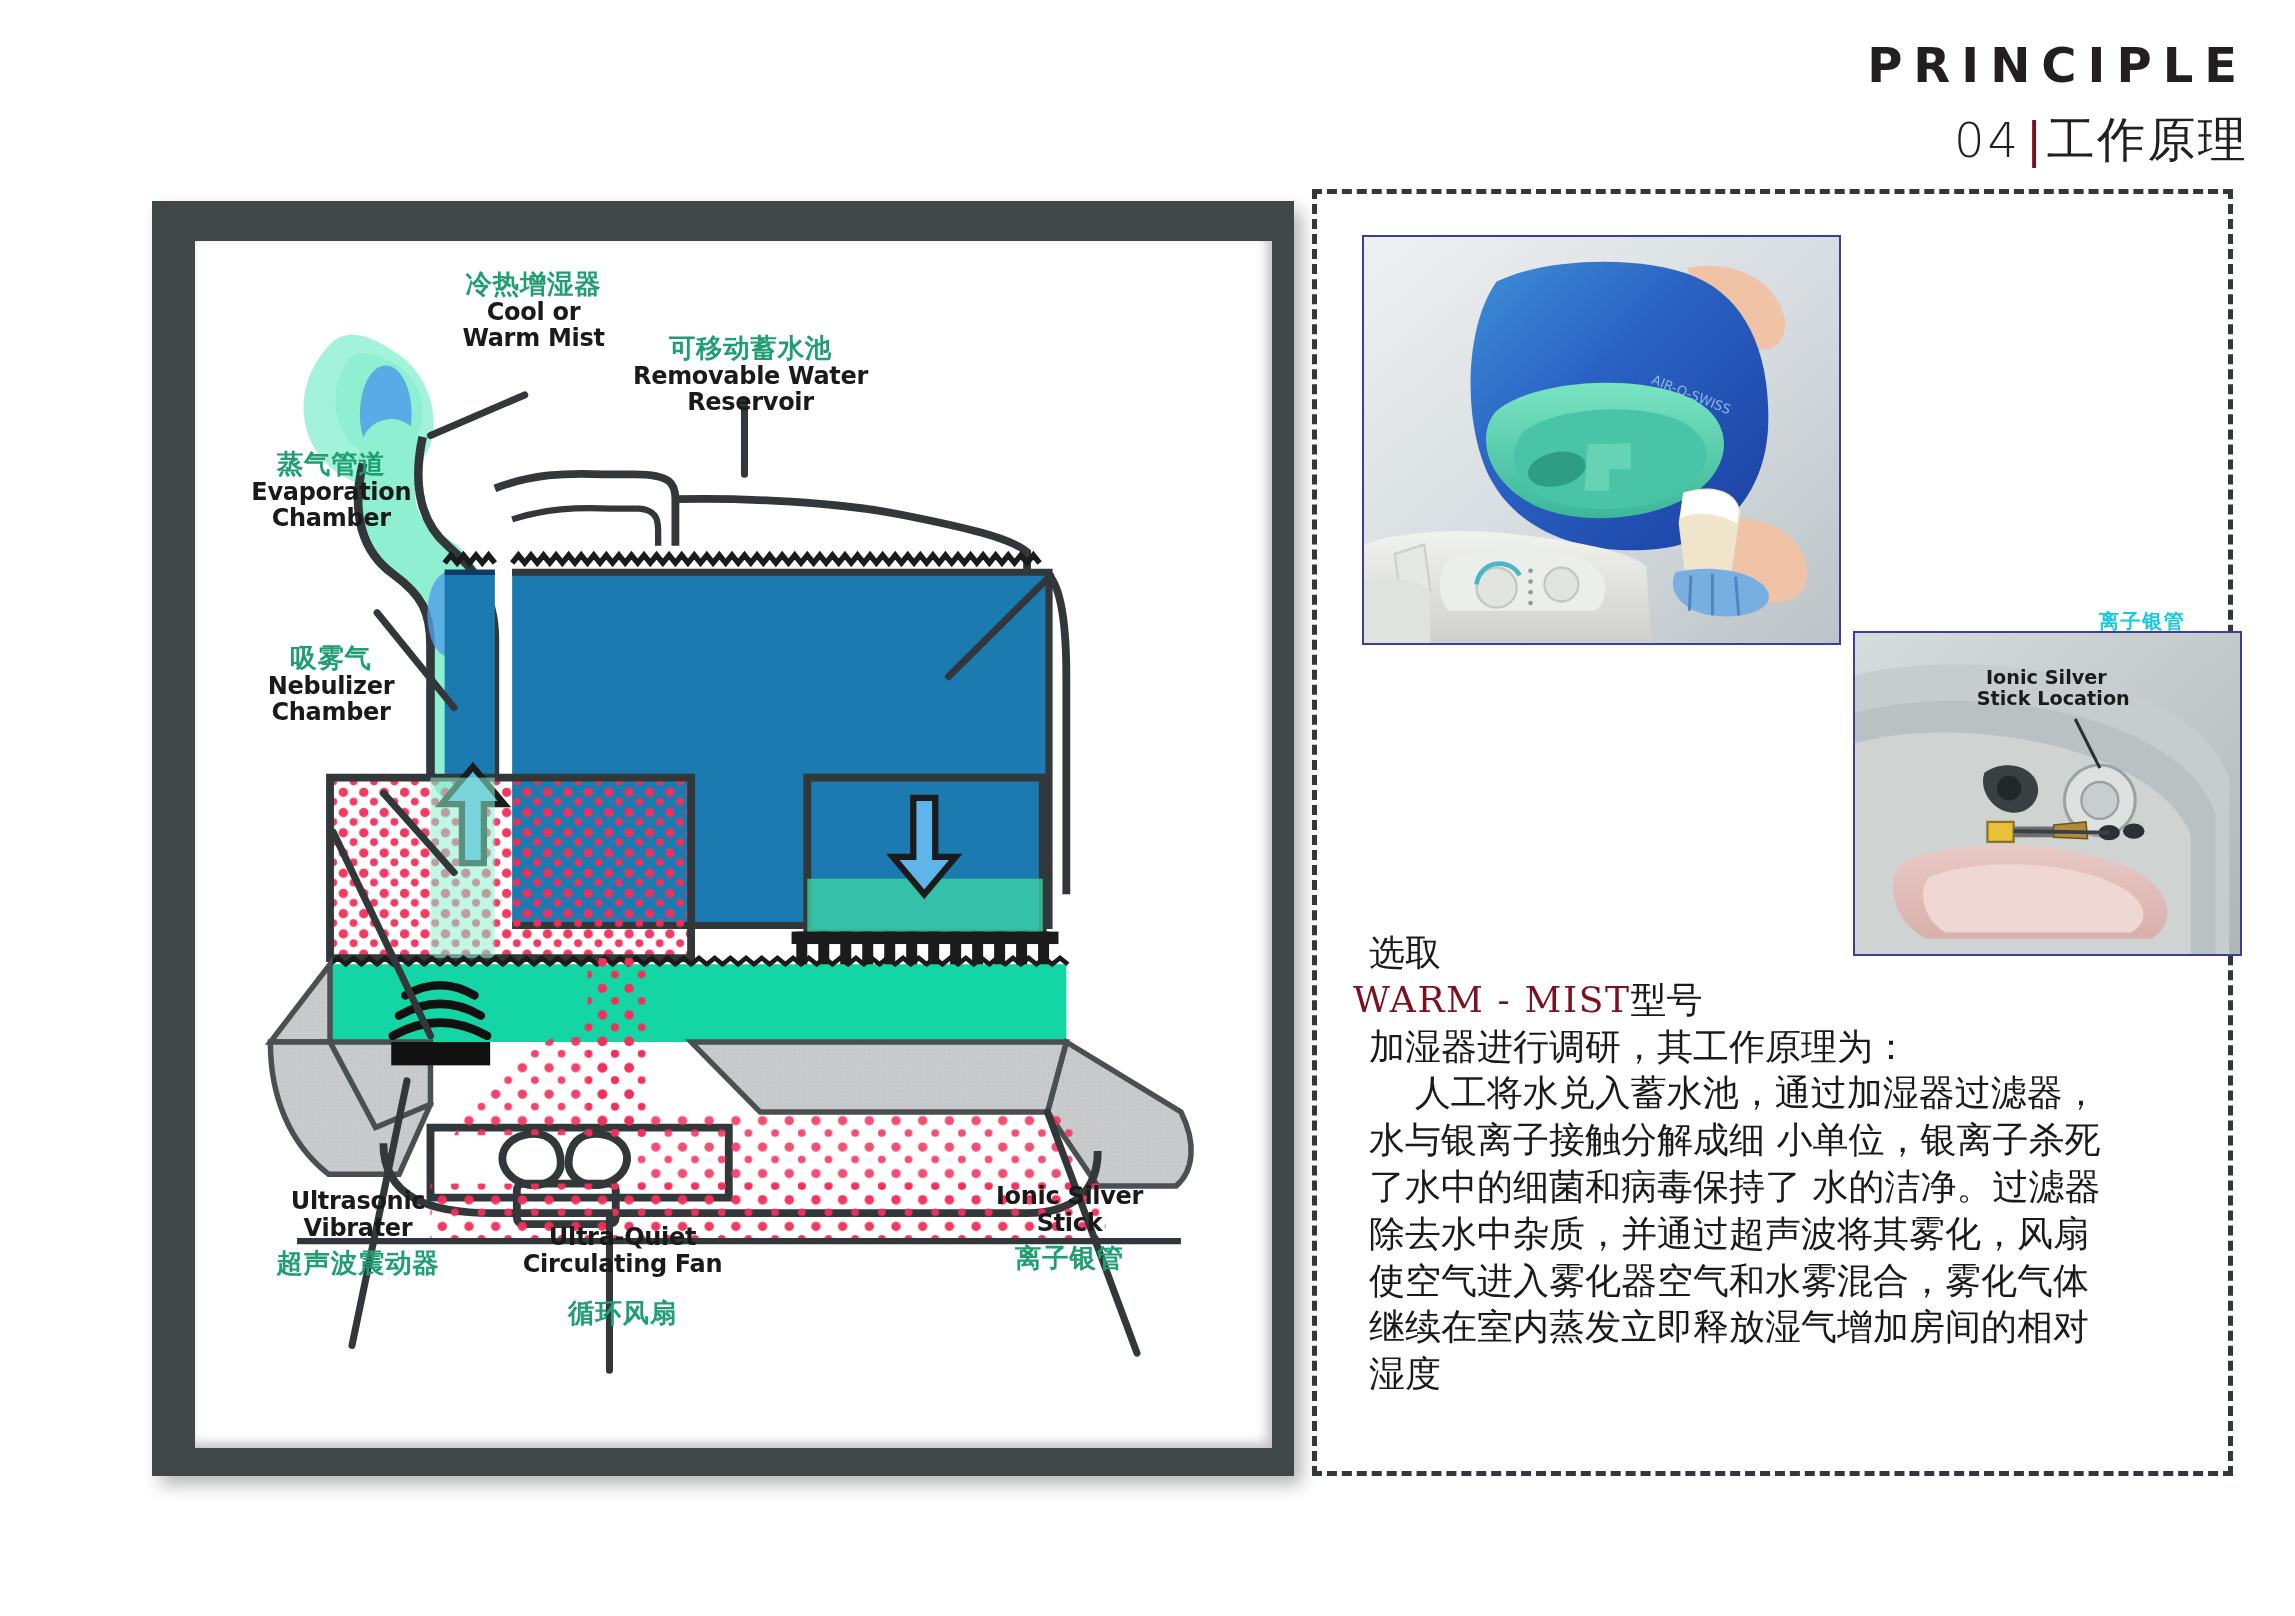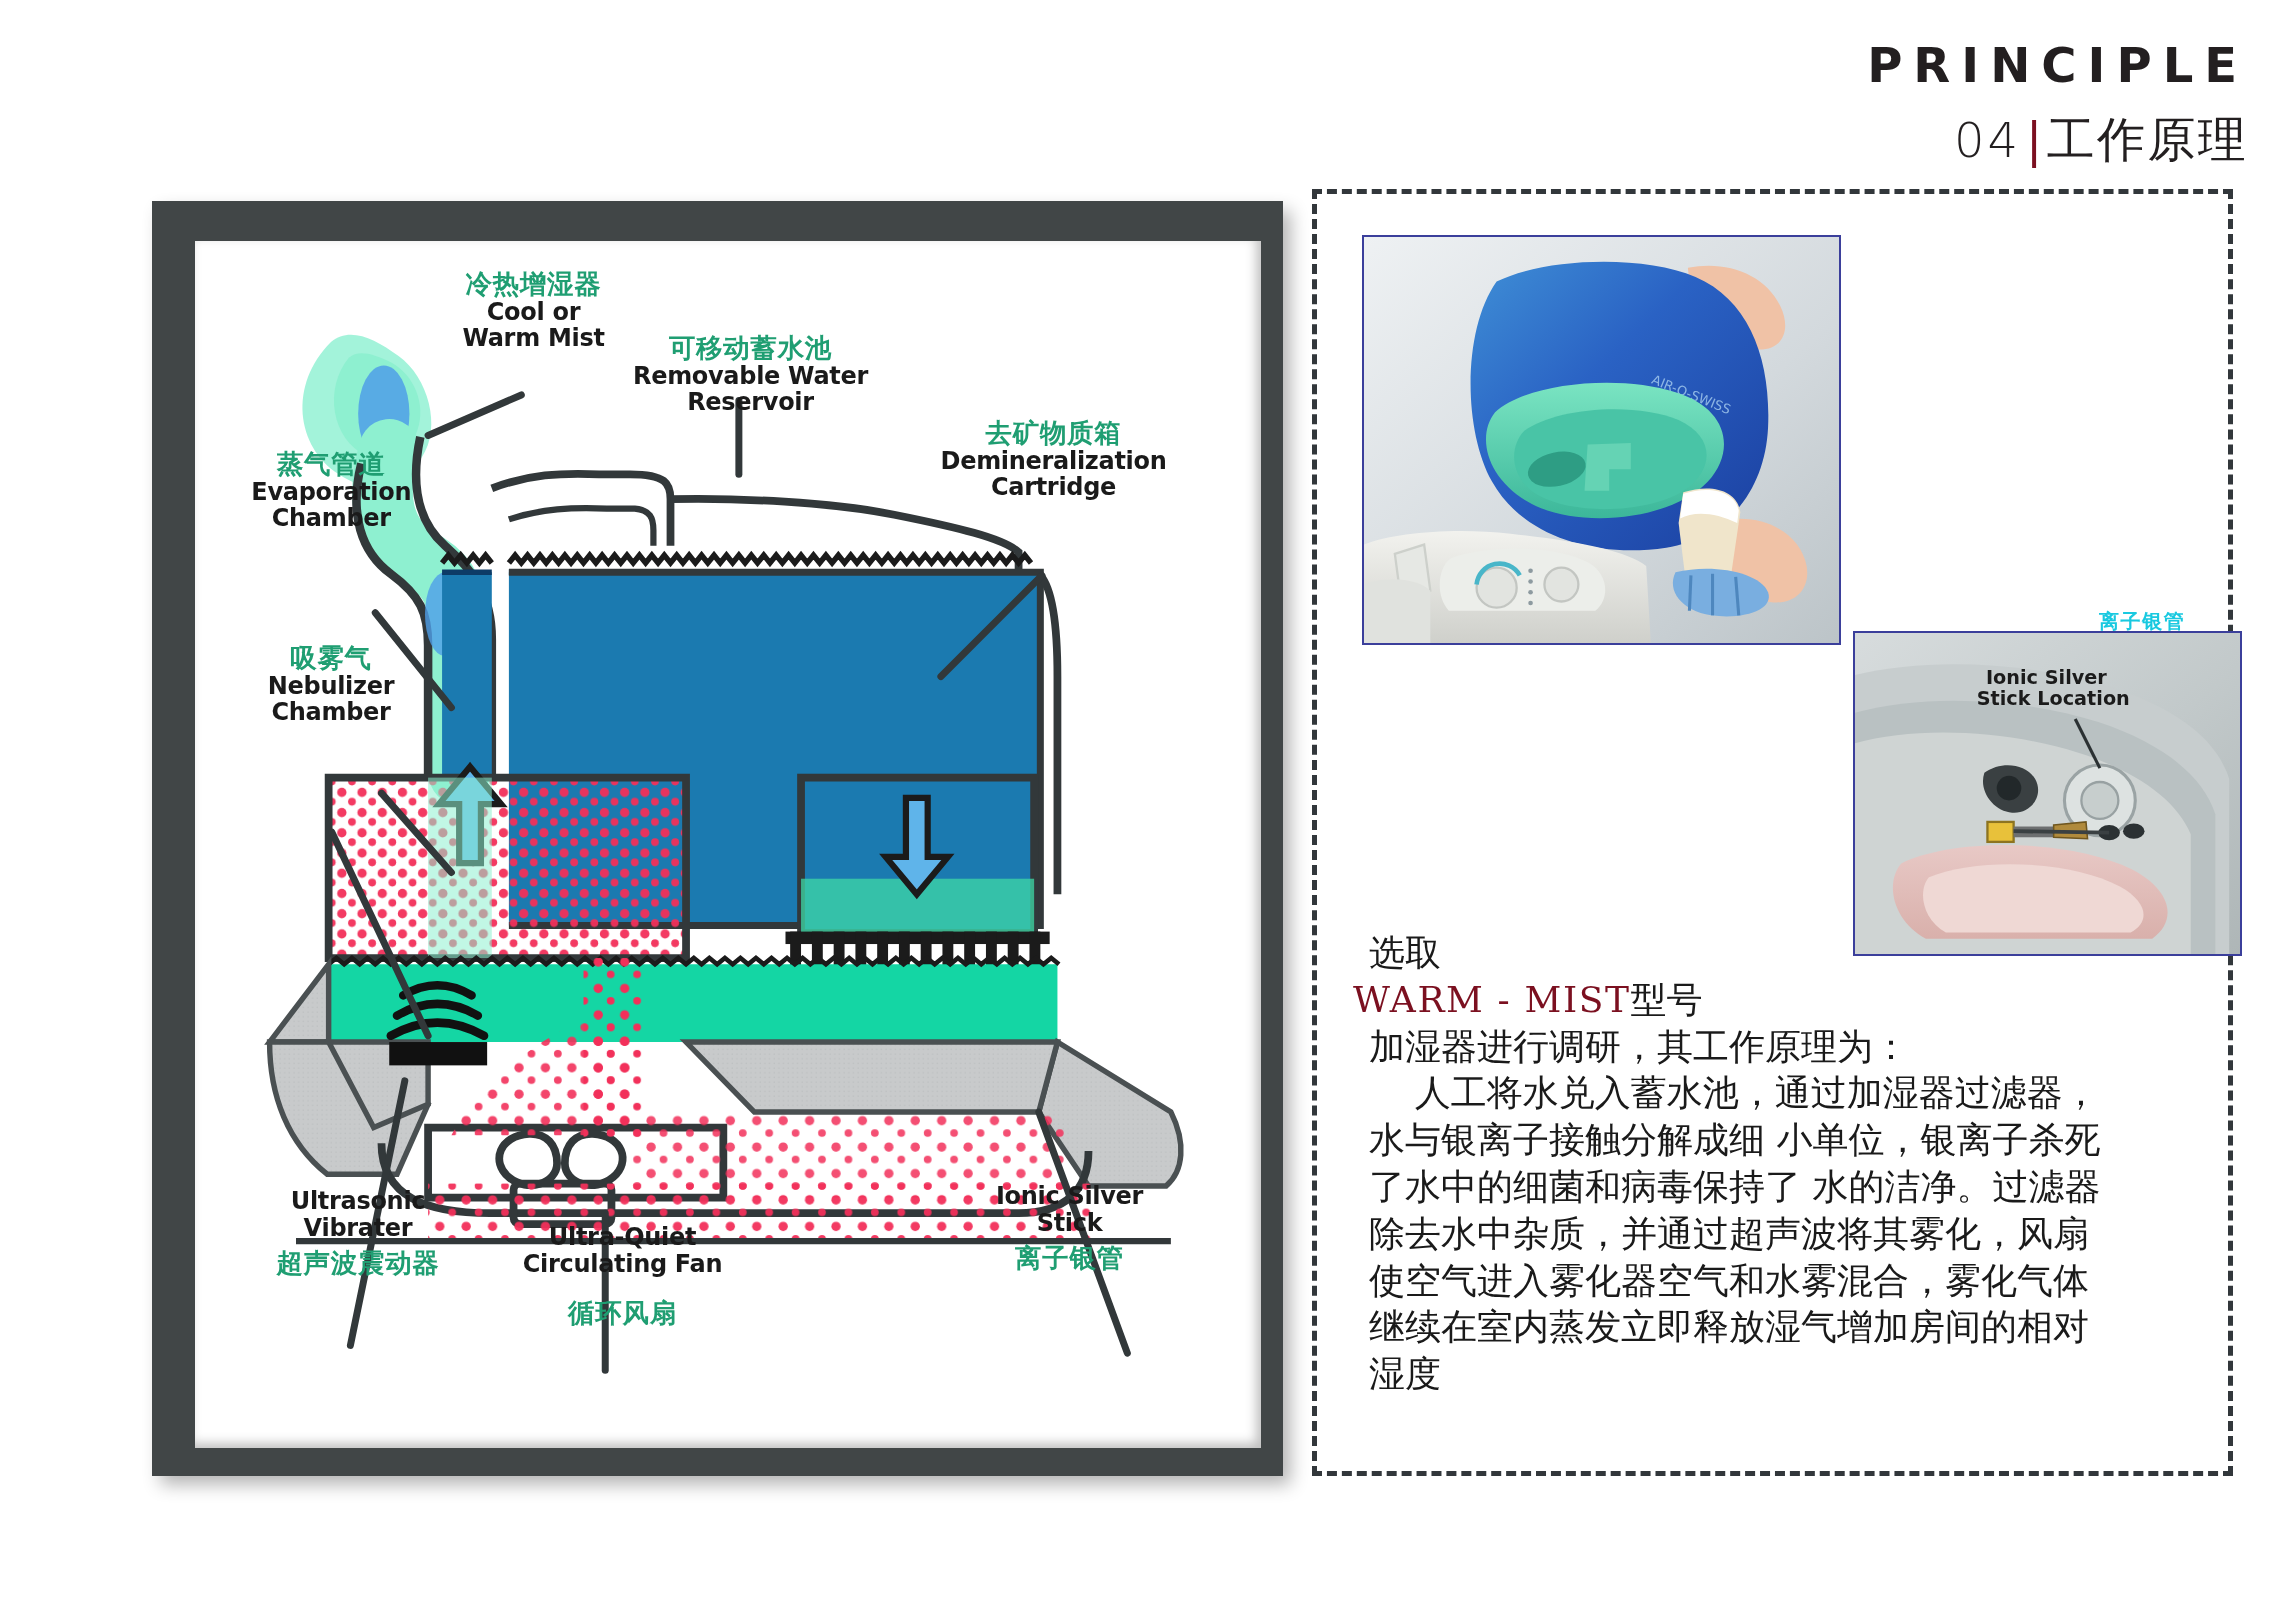--- a/index.html
+++ b/index.html
@@ -54,20 +54,21 @@
 
   
   #diagram-frame {
     position: absolute;
     left: 152px;
     top: 201px;
     width: 1131px;
     height: 1275px;
     background: #414647;
     box-shadow: 7.8px 9.3px 17px rgba(0,0,0,0.30);
+    padding-left: 11px;
   }
   #diagram-inner {
     position: absolute;
     left: 43px;
     top: 40px;
     right: 22px;
     bottom: 28px;
     background: #ffffff;
     box-shadow: -4.7px -4.7px 11px rgba(0,0,0,0.25) inset;
   }
@@ -333,25 +334,20 @@
       <span class="en">Cool or</span>
       <span class="en">Warm Mist</span>
     </div>
 
     <div class="dlabel" style="left:400px; top:92px; width:311px;">
       <span class="cn">可移动蓄水池</span>
       <span class="en">Removable Water</span>
       <span class="en">Reservoir</span>
     </div>
 
-    <div class="dlabel" style="left:707px; top:177px; width:303px;">
-      <span class="cn">去矿物质箱</span>
-      <span class="en">Demineralization</span>
-      <span class="en">Cartridge</span>
-    </div>
 
     <div class="dlabel" style="left:7.8px; top:208px; width:257px;">
       <span class="cn">蒸气管道</span>
       <span class="en">Evaporation</span>
       <span class="en">Chamber</span>
     </div>
 
     <div class="dlabel" style="left:15.5px; top:390px; width:241px;margin-top:12px;">
       <span class="cn">吸雾气</span>
       <span class="en">Nebulizer</span>

